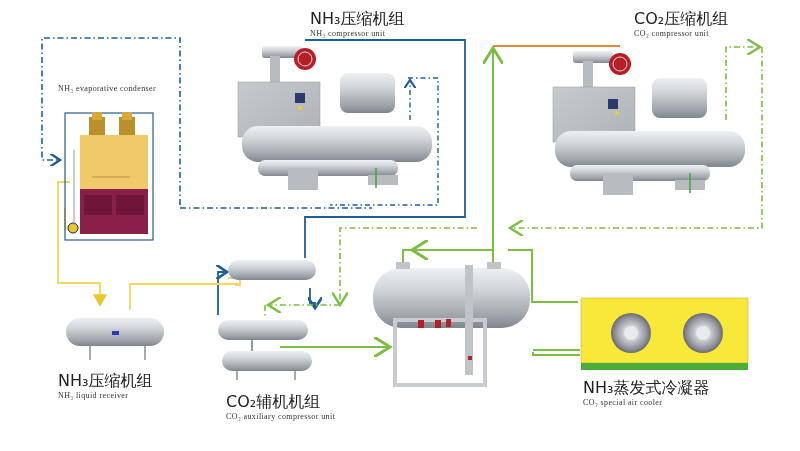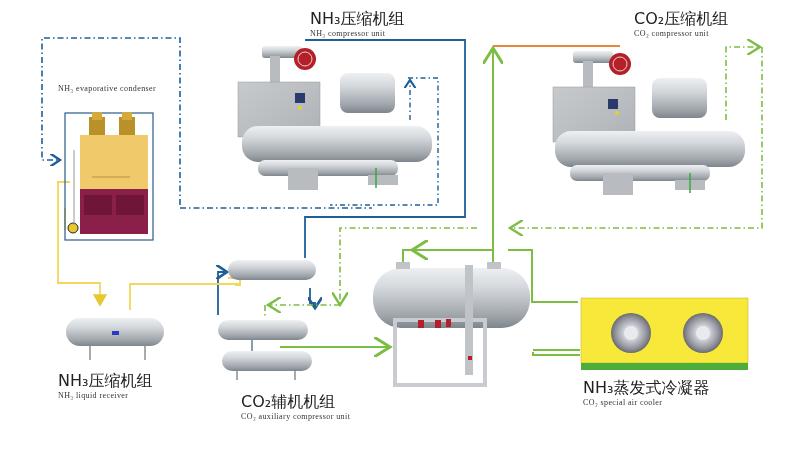--- a/index.html
+++ b/index.html
@@ -179,21 +179,21 @@
   <span class="zh">CO₂压缩机组</span>
   <span class="en">CO₂ compressor unit</span>
 </div>
 <div class="label" style="left:58px; top:82px;">
   <span class="en">NH₃ evaporative condenser</span>
 </div>
 <div class="label" style="left:58px; top:373px;">
   <span class="zh">NH₃压缩机组</span>
   <span class="en">NH₃ liquid receiver</span>
 </div>
-<div class="label" style="left:226px; top:394px;margin-left:15px;">
+<div class="label" style="left:226px; top:394px;">
   <span class="zh">CO₂辅机机组</span>
   <span class="en">CO₂ auxiliary compressor unit</span>
 </div>
 <div class="label" style="left:406px; top:405px;">
 </div>
 <div class="label" style="left:583px; top:380px;">
   <span class="zh">NH₃蒸发式冷凝器</span>
   <span class="en">CO₂ special air cooler</span>
 </div>
 

